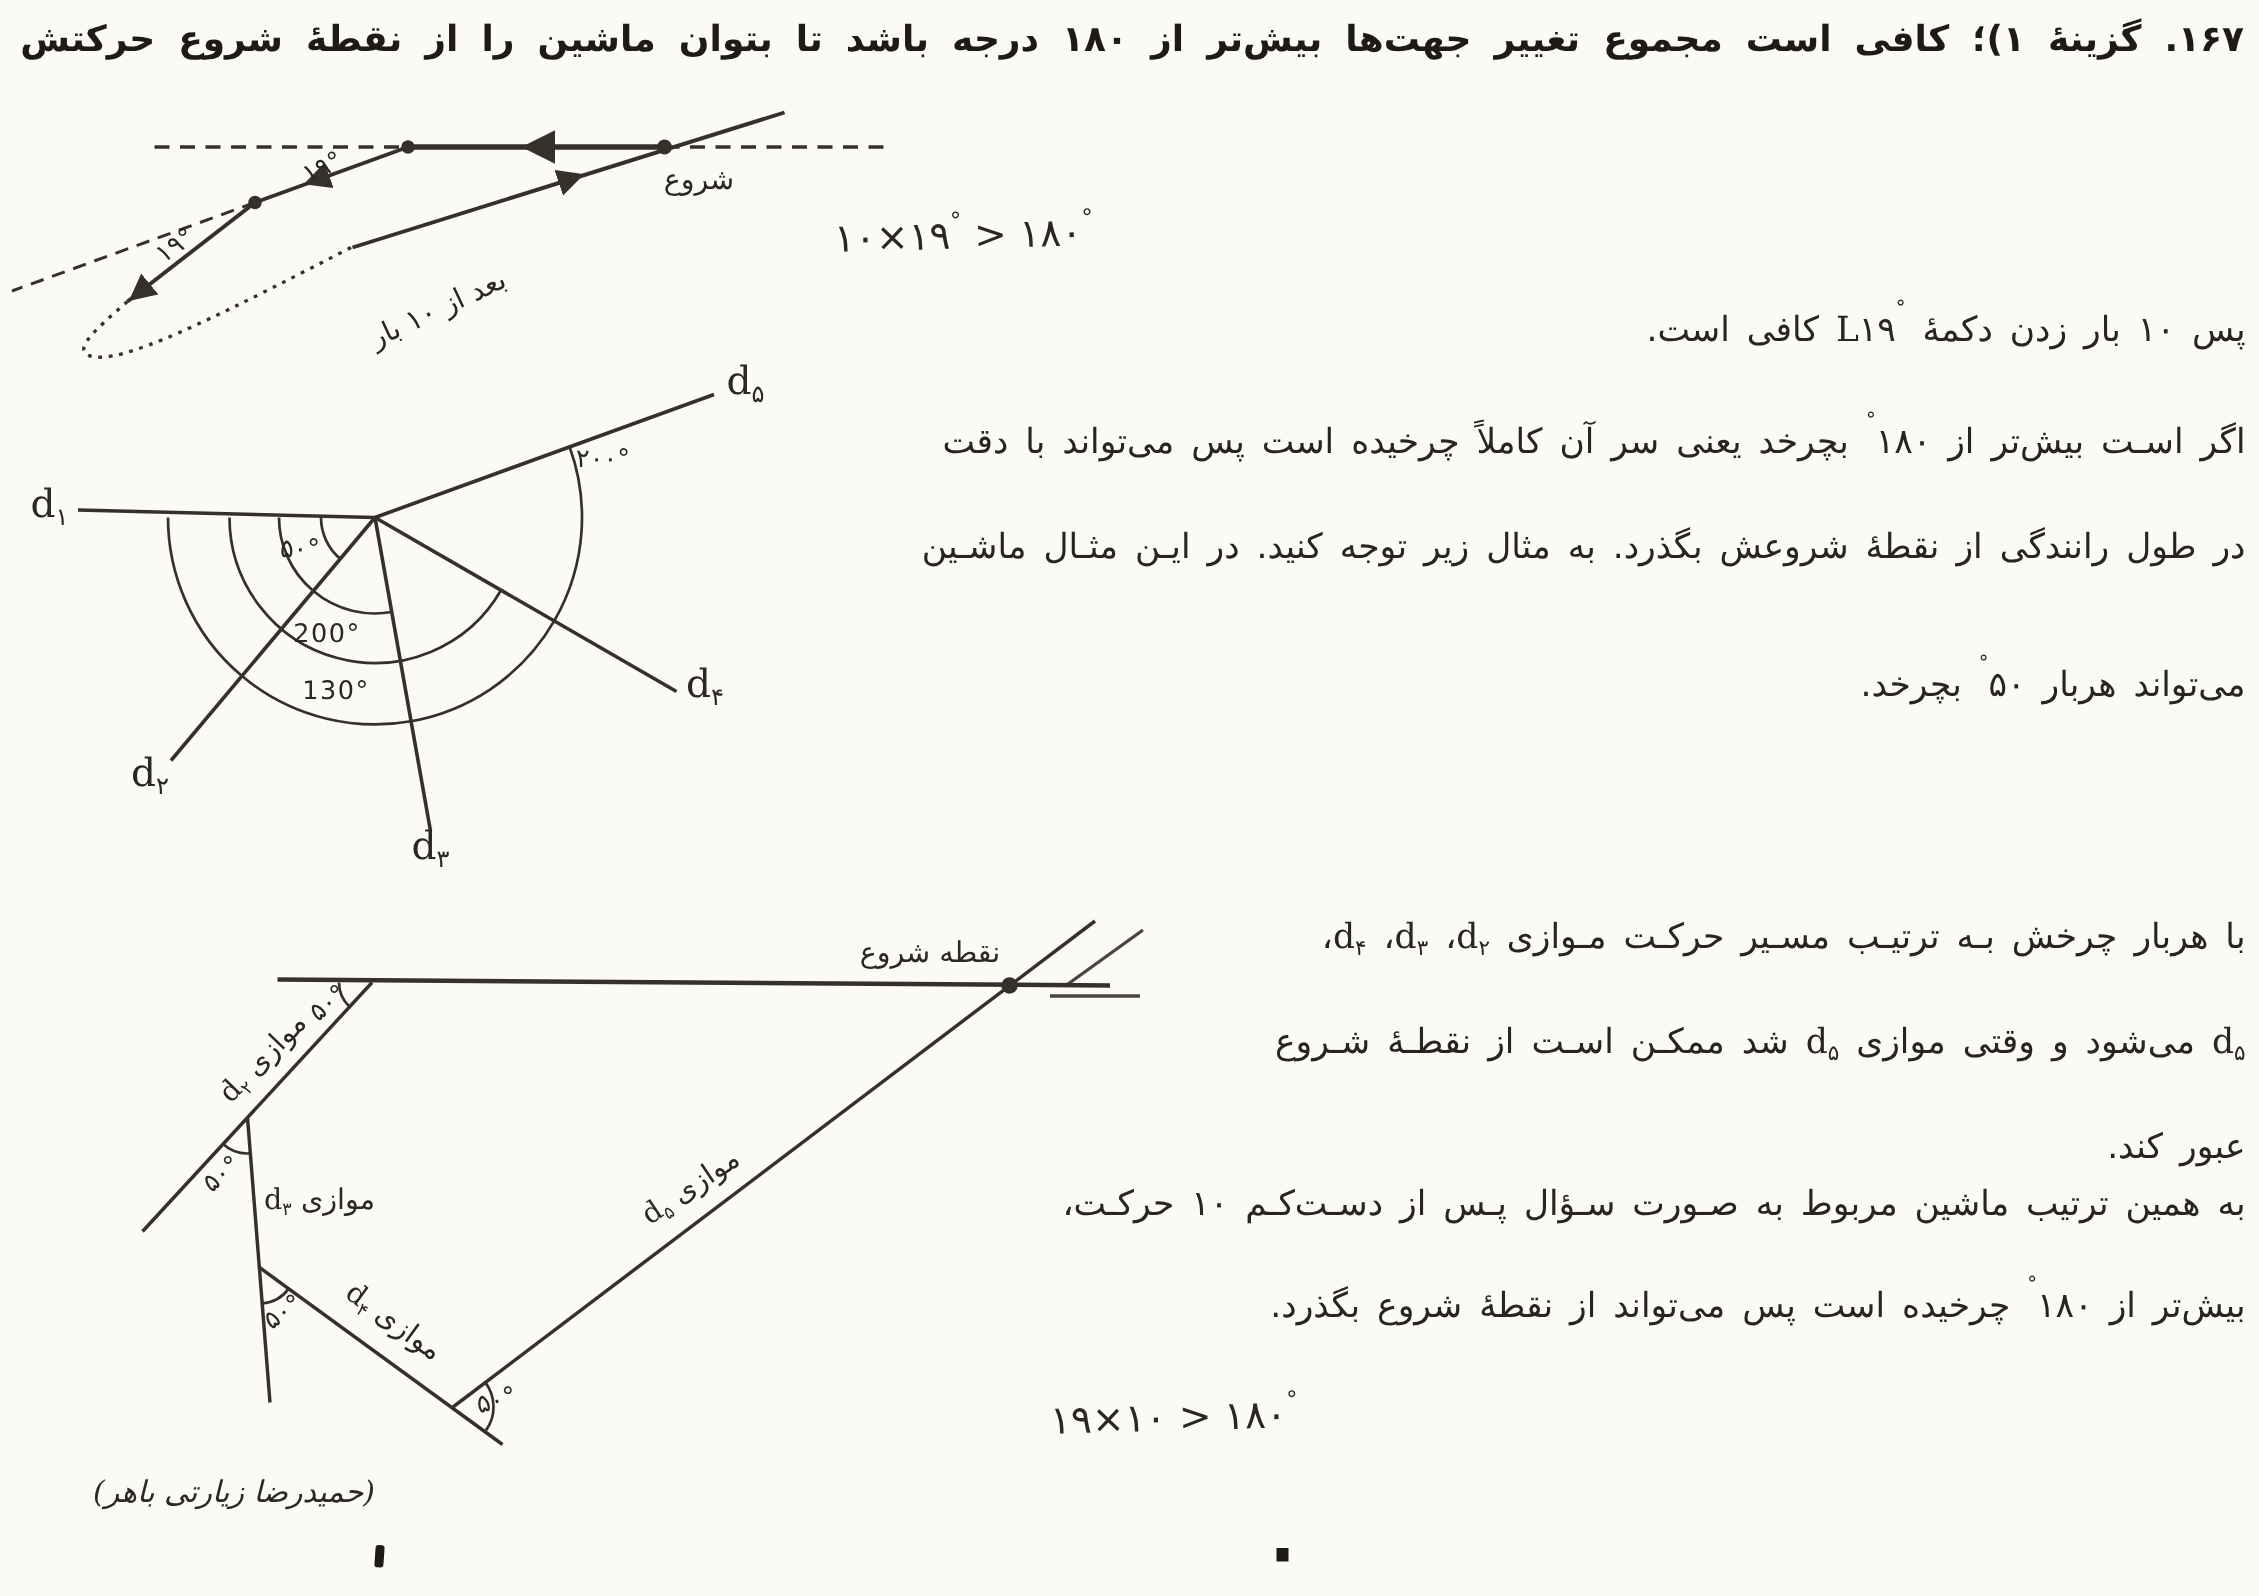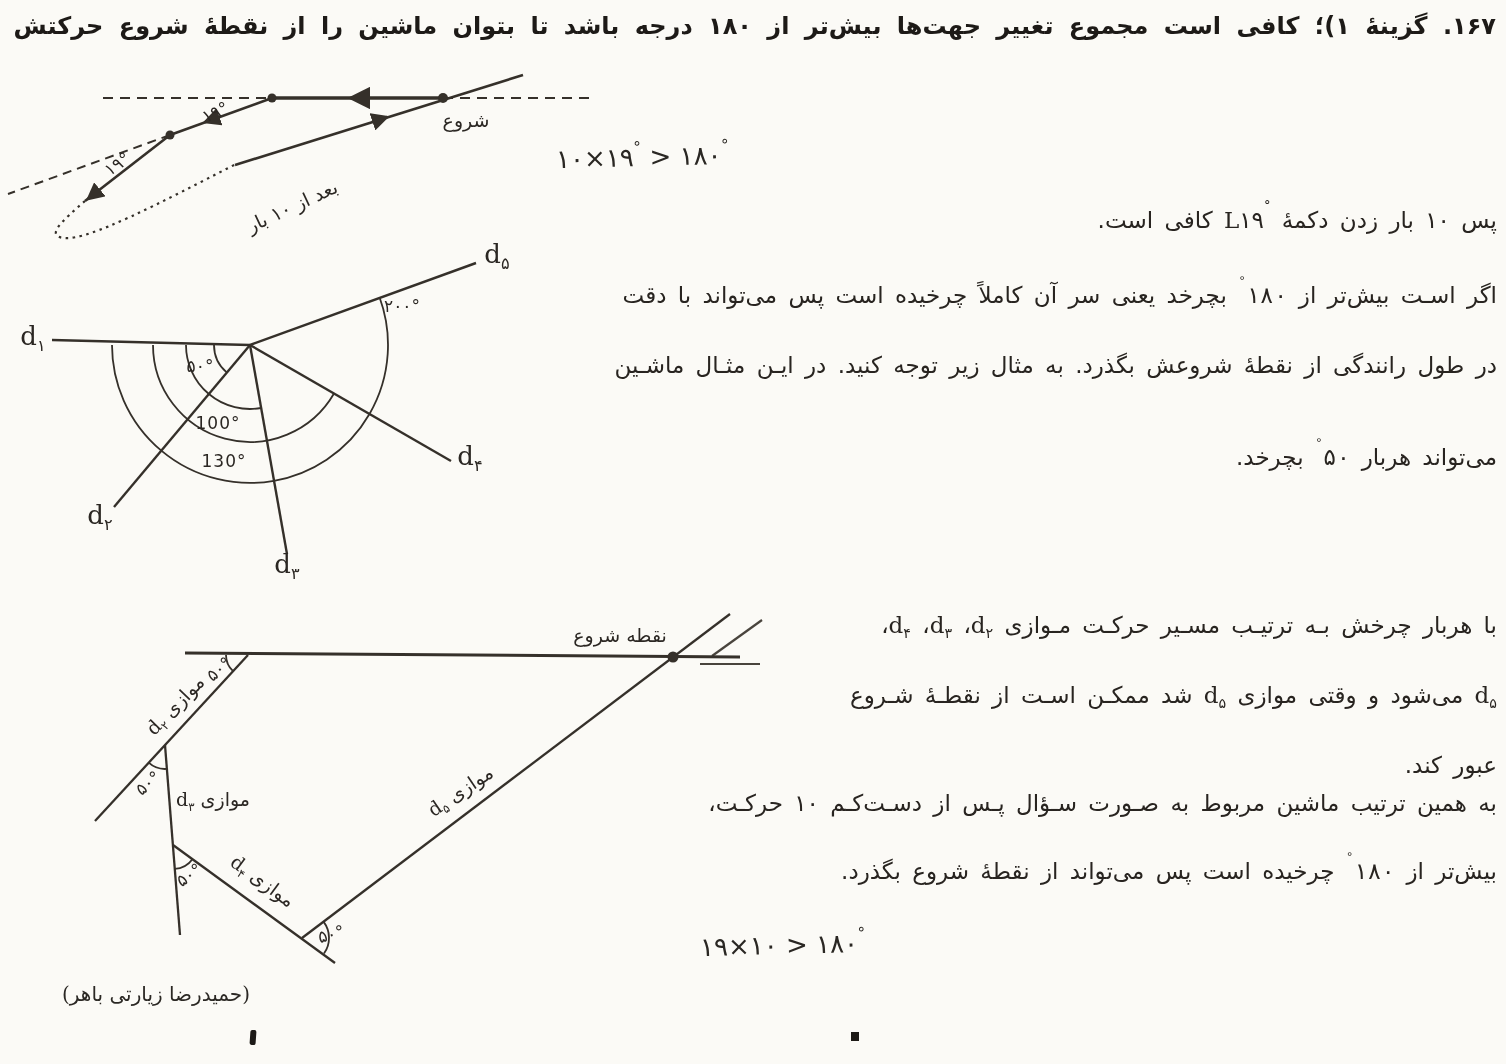--- a/index.html
+++ b/index.html
@@ -5,34 +5,34 @@
   html,body{margin:0;padding:0;}
   body{
     width:1506px;height:1064px;position:relative;overflow:hidden;
     background:#fbfaf6;color:#26221d;
     font-family:"DejaVu Sans",sans-serif;
   }
   .abs{position:absolute;}
   .rtl{direction:rtl;unicode-bidi:isolate;white-space:nowrap;}
   .line{font-size:23px;word-spacing:4px;color:#282420;}
   .title{font-size:24px;font-weight:bold;word-spacing:7px;letter-spacing:.3px;color:#1d1a17;}
-  .ltr{direction:ltr;unicode-bidi:isolate;font-family:Liberation Mono, monospace;}
+  .ltr{direction:ltr;unicode-bidi:isolate;}
   .ser{font-family:"DejaVu Serif","DejaVu Sans",serif;}
   .formula{font-size:26px;letter-spacing:4px;direction:ltr;unicode-bidi:isolate;
     white-space:nowrap;color:#2a2723;transform:rotate(-1.5deg);}
   .fdeg{font-size:15px;position:relative;top:-4px;letter-spacing:0;}
   .pdeg{font-size:13px;position:relative;letter-spacing:0;}
   .dtok{direction:ltr;unicode-bidi:isolate;font-family:"DejaVu Serif","DejaVu Sans",serif;}
   .dsub{font-size:.62em;vertical-align:-0.35em;font-family:"DejaVu Sans",sans-serif;}
   .lbl{position:absolute;white-space:nowrap;direction:rtl;unicode-bidi:isolate;
     color:#2b2723;transform:translate(-50%,-50%);}
   .angle{font-size:17px;direction:ltr;unicode-bidi:isolate;letter-spacing:1px;}
   .dray{font-size:26px;}
   .small{font-size:19px;}
-  .author{font-size:20px;font-family:"DejaVu Serif","DejaVu Sans",serif;color:#2b2824;}
+  .author{font-size:20px;font-style:italic;font-family:"DejaVu Serif","DejaVu Sans",serif;color:#2b2824;}
   svg{overflow:visible;}
   .stroke{stroke:#35302a;fill:none;}
 </style>
 </head>
 <body>
 
 <div class="abs rtl title" style="top:12px;right:10px"><span>۱۶۷.</span><span> گزینهٔ ۱)؛ کافی است مجموع تغییر جهت‌ها بیش‌تر از ۱۸۰ درجه باشد تا بتوان ماشین را از نقطهٔ شروع حرکتش عبور داد.</span></div>
 
 <svg class="abs" style="left:0;top:55px" width="620" height="215" viewBox="0 0 620 215">
   <defs>
@@ -78,21 +78,21 @@
   <path class="stroke" d="M176 100 A64 64 0 0 0 251.1 163" stroke-width="1.8"></path>
   <path class="stroke" d="M143 100 A97 97 0 0 0 324 148.5" stroke-width="1.8"></path>
   <path class="stroke" d="M102 100 A138 138 0 1 0 369.7 52.8" stroke-width="1.8"></path>
 </svg>
 <div class="lbl dray" style="left:33px;top:338px"><span class="dtok"><span>d</span><span class="dsub">۱</span></span></div>
 <div class="lbl dray" style="left:100px;top:517px"><span class="dtok"><span>d</span><span class="dsub">۲</span></span></div>
 <div class="lbl dray" style="left:287px;top:566px"><span class="dtok"><span>d</span><span class="dsub">۳</span></span></div>
 <div class="lbl dray" style="left:470px;top:458px"><span class="dtok"><span>d</span><span class="dsub">۴</span></span></div>
 <div class="lbl dray" style="left:497px;top:256px"><span class="dtok"><span>d</span><span class="dsub">۵</span></span></div>
 <div class="lbl angle" style="left:200px;top:366px">۵۰°</div>
-<div class="lbl angle" style="left:218px;top:423px">100°</div>
+<div class="lbl angle" style="left:218px;top:423px">200°</div>
 <div class="lbl angle" style="left:224px;top:461px">130°</div>
 <div class="lbl angle" style="left:402px;top:306px">۲۰۰°</div>
 
 <div class="abs rtl line" style="top:612px;right:9px"><span>با هربار چرخش بـه ترتیـب مسـیر حرکـت مـوازی </span><span class="dtok"><span>d</span><span class="dsub">۲</span></span><span>، </span><span class="dtok"><span>d</span><span class="dsub">۳</span></span><span>، </span><span class="dtok"><span>d</span><span class="dsub">۴</span></span><span>،</span></div>
 <div class="abs rtl line" style="top:682px;right:9px"><span class="dtok"><span>d</span><span class="dsub">۵</span></span><span> می‌شود و وقتی موازی </span><span class="dtok"><span>d</span><span class="dsub">۵</span></span><span> شد ممکـن اسـت از نقطـهٔ شـروع</span></div>
 <div class="abs rtl line" style="top:752px;right:9px">عبور کند.</div>
 
 <svg class="abs" style="left:695px;top:608px" width="90" height="62" viewBox="0 0 90 62">
   <line x1="17" y1="48" x2="67" y2="12" stroke="#49443d" stroke-width="2.2"></line>
   <line x1="5" y1="56" x2="65" y2="56" stroke="#49443d" stroke-width="2.2"></line>

